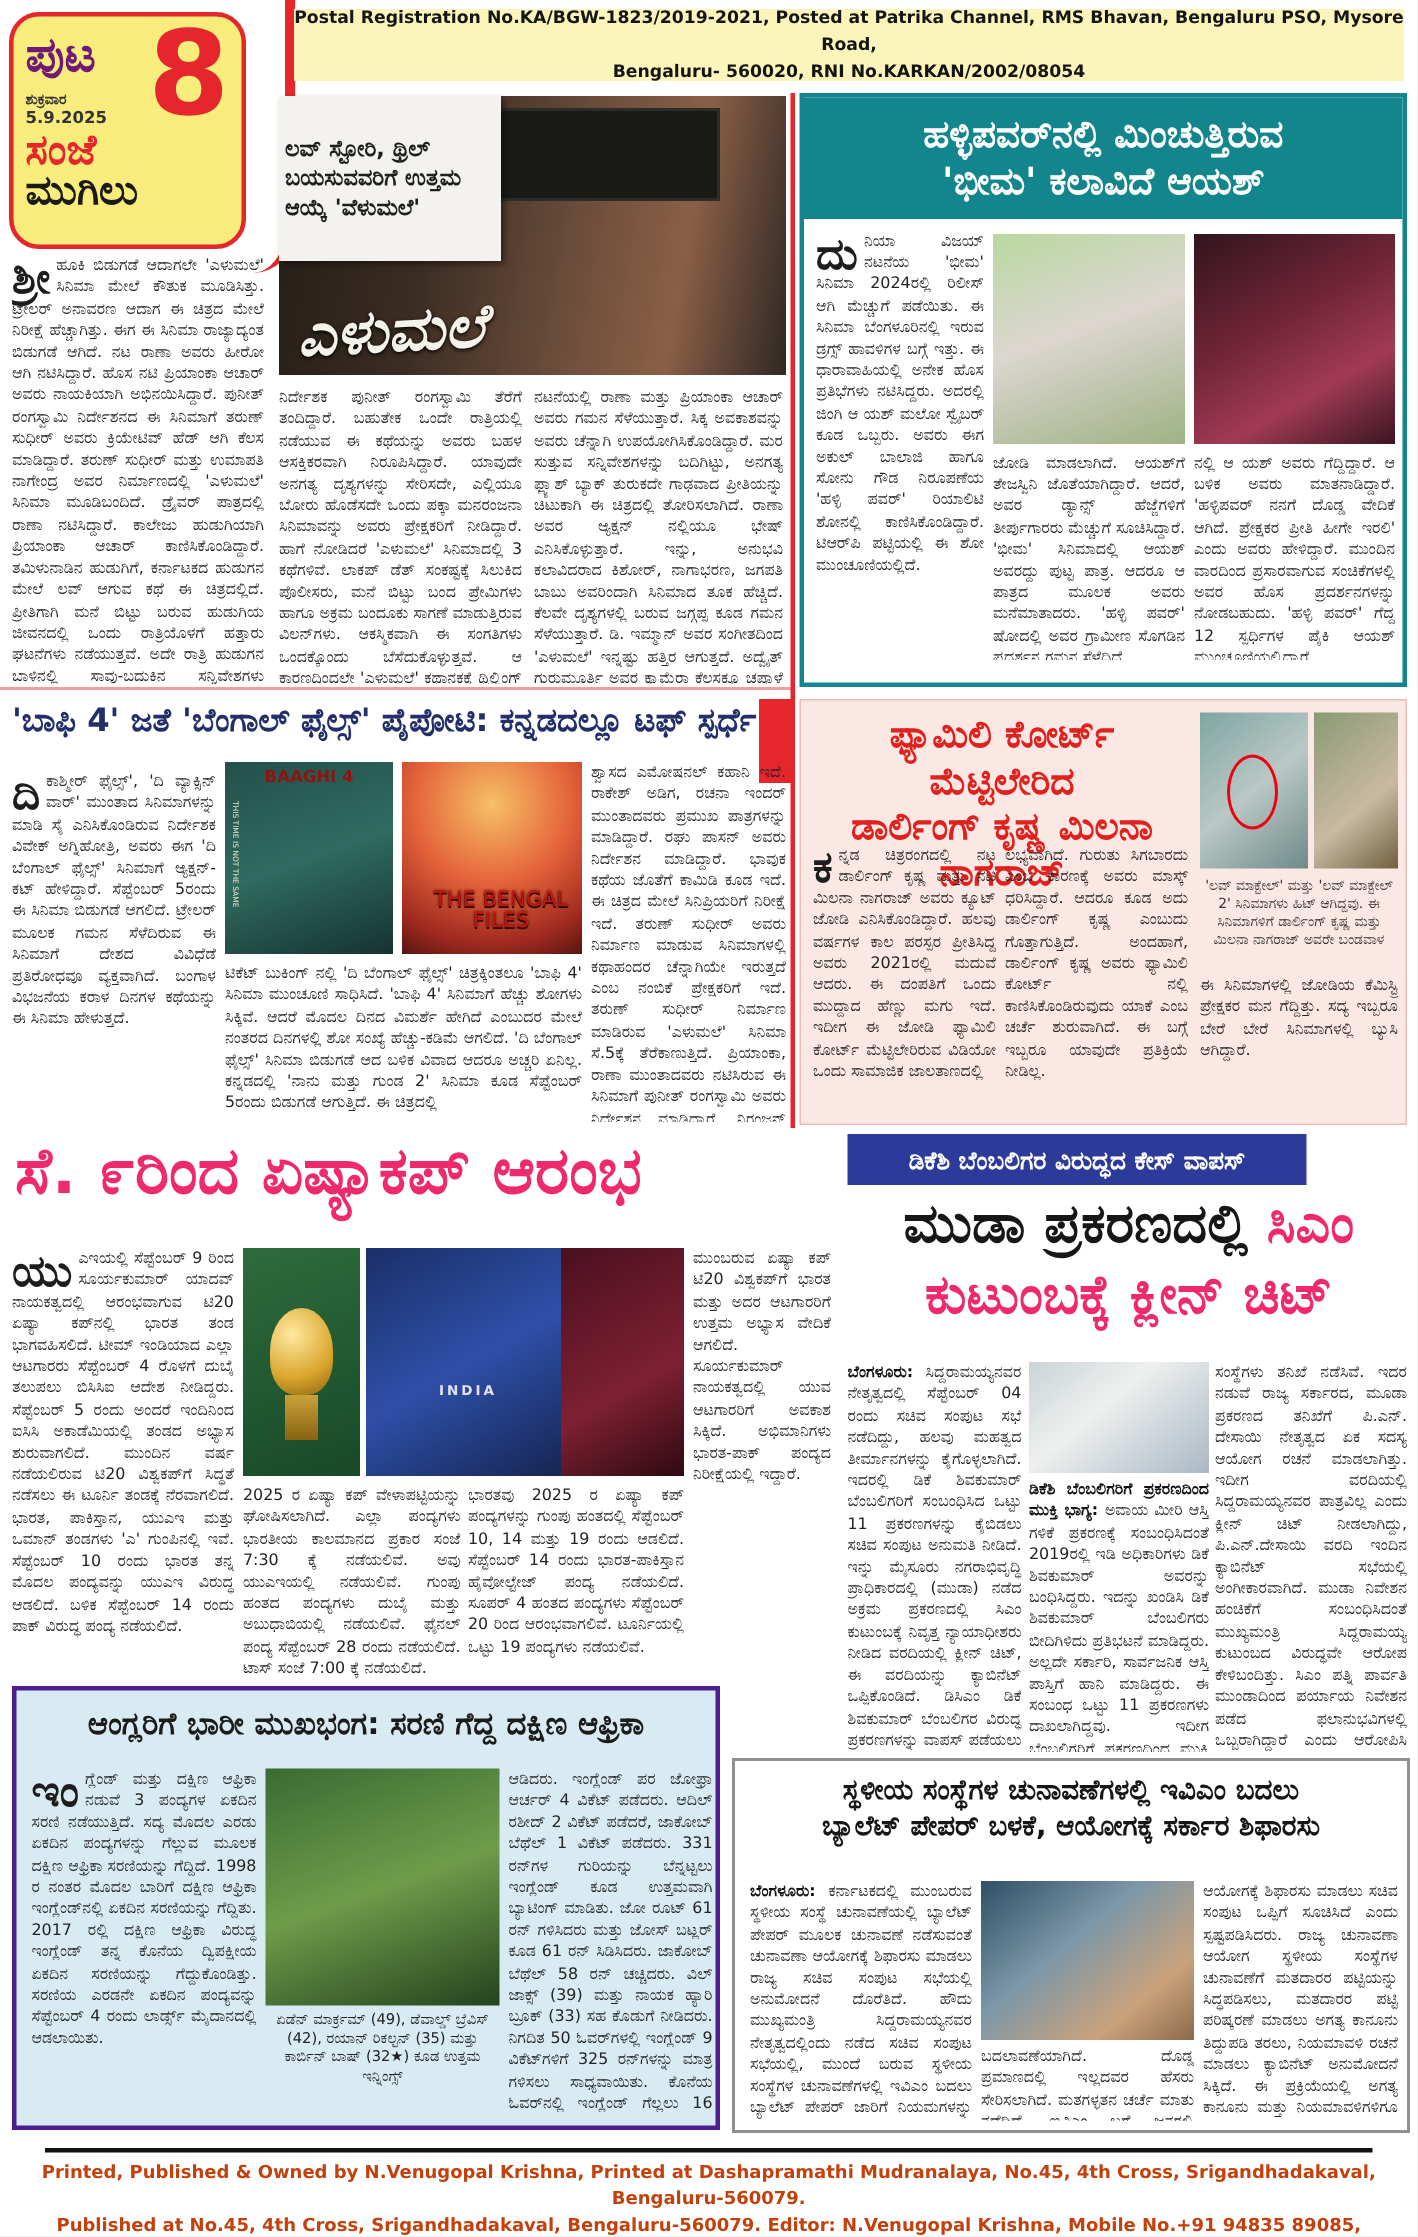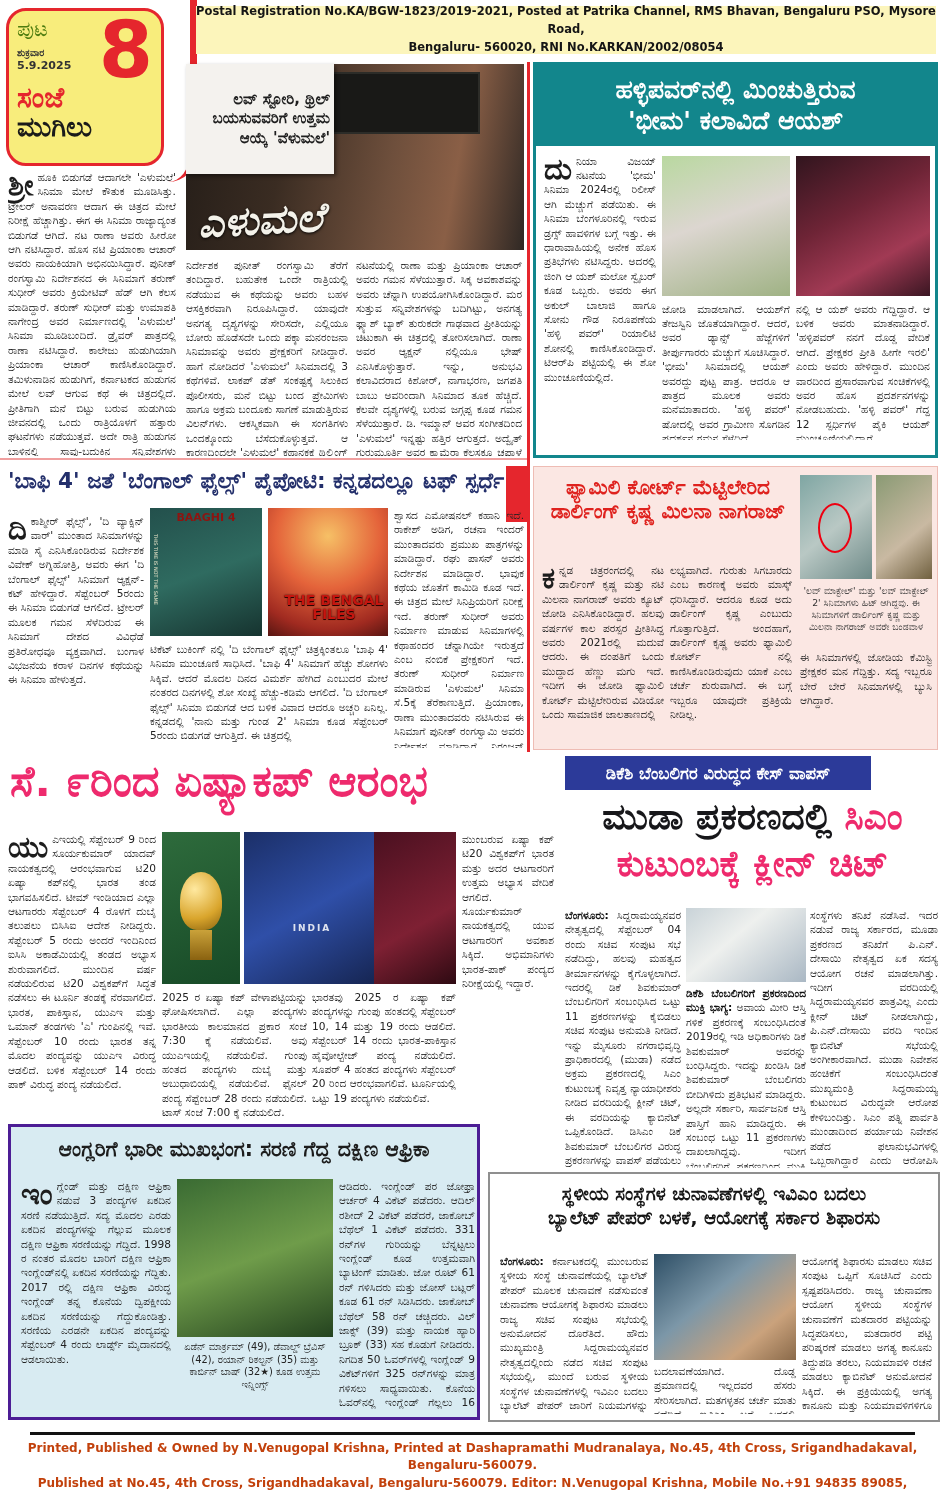--- a/index.html
+++ b/index.html
@@ -9,63 +9,63 @@
   .col{font-size:10.6px;line-height:1.36;text-align:justify;color:#232323;overflow:hidden;}
   .dc{float:left;font-size:29px;font-weight:bold;line-height:.9;margin:2px 4px 0 0;color:#1d1d1d;}
   .dateline{font-weight:bold;color:#111;}
   .subhead{font-weight:bold;color:#111;}
   .photo{overflow:hidden;}
 
   
   .masthead{left:6px;top:8px;width:158px;height:158px;background:#f8ed7c;border:3px solid #e5262d;
             border-radius:20px;box-sizing:border-box;padding:6px 8px;}
   .mast-top{display:flex;justify-content:space-between;}
-  .mast-puta{color:#4d7c0f;font-weight:normal;font-size:21px;}
+  .mast-puta{color:#701a75;font-weight:bold;font-size:32px;}
   .mast-day{font-size:9.5px;font-weight:bold;color:#333;margin-top:6px;}
   .mast-date{font-size:11px;font-weight:bold;color:#333;}
   .mast-num{color:#e5262d;font-weight:bold;font-size:78px;line-height:.85;}
   .mast-sanje{color:#e5262d;font-weight:bold;font-size:28px;line-height:1.05;}
   .mast-mugilu{color:#1a1a1a;font-weight:bold;font-size:27px;line-height:1.05;}
   .mast-curve{left:168px;top:0;width:22px;height:182px;border-right:7px solid #e5262d;
               border-bottom-right-radius:46px;}
   .postal{left:196px;top:6px;width:740px;height:48px;background:#fcf5bb;display:flex;flex-direction:column;
           justify-content:center;text-align:center;font-size:11.5px;font-weight:bold;color:#151515;line-height:1.55;}
 
   
   .film-still{left:186px;top:64px;width:338px;height:186px;
      background:linear-gradient(100deg,#241d18 0%,#3a2c22 30%,#6e4f3c 60%,#8a5f46 78%,#2f2824 100%);}
   .blackboard{position:absolute;right:44px;top:8px;width:150px;height:58px;background:#191917;border:2px solid #2c2c28;}
   .script-title{position:absolute;left:12px;bottom:6px;color:#f4f2ea;font-size:40px;font-style:italic;
      font-weight:bold;font-family:"DejaVu Serif",serif;transform:rotate(-3deg);text-shadow:0 1px 3px #000;}
   .velu-hbox{left:186px;top:64px;width:148px;height:110px;background:#f4f2ee;box-shadow:2px 2px 4px rgba(0,0,0,.45);
-     display:flex;align-items:center;justify-content:center;text-align:right;font-weight:bold;
+     display:flex;align-items:center;justify-content:center;text-align:left;font-weight:bold;
      font-size:15px;line-height:1.28;color:#1e1e1e;padding:4px;box-sizing:border-box;}
   .rule-pink-h{left:0;top:458px;width:528px;height:2px;background:#f09f9f;}
   .rule-red-v{left:527px;top:62px;width:3px;height:690px;background:#e5262d;}
 
   
   .ayesh-box{left:533px;top:62px;width:405px;height:396px;border:3px solid #12868c;box-sizing:border-box;background:#fff;}
   .ayesh-head{background:#12868c;color:#fff;text-align:center;font-weight:bold;font-size:25px;line-height:1.25;
      padding:9px 4px;}
   .ayesh-body{position:relative;height:300px;}
 
   
   .baaghi-head{left:8px;top:468px;width:500px;height:40px;color:#232f6b;font-weight:bold;font-size:21.5px;white-space:nowrap;}
   .red-block{left:506px;top:466px;width:24px;height:56px;background:#e5262d;}
   .poster-baaghi{background:linear-gradient(160deg,#23504c,#2f6b60 50%,#16332f);position:absolute;}
   .poster-baaghi .ptitle{color:#8e1410;font-weight:bold;font-size:11px;text-align:center;margin-top:3px;}
   .poster-baaghi .ptag{color:#e8e4c8;font-size:5px;position:absolute;left:3px;top:26px;writing-mode:vertical-rl;}
   .poster-bengal{background:radial-gradient(circle at 50% 22%,#f6c066,#e4633a 45%,#a02a20 80%,#571511);position:absolute;}
   .poster-bengal .btitle{position:absolute;left:12px;right:0;bottom:14px;text-align:center;color:#c6150f;
-     font-weight:bold;font-size:14px;line-height:1.05;text-shadow:0 0 2px #2a0503,0 1px 0 #2a0503;}
+     font-weight:normal;font-size:14px;line-height:1.05;text-shadow:0 0 2px #2a0503,0 1px 0 #2a0503;}
 
   
   .milana-box{left:533px;top:466px;width:405px;height:284px;background:#fbe7e3;border:1px solid #eebcb4;box-sizing:border-box;}
   .milana-head{position:absolute;left:8px;top:8px;width:252px;height:84px;color:#df221e;font-weight:bold;
-     font-size:20px;line-height:1.22;text-align:center;}
+     font-size:25px;line-height:1.22;text-align:center;}
   .red-circle{position:absolute;left:18px;top:28px;width:30px;height:46px;border:2px solid #e01;border-radius:50%;}
   .mini-caption{font-size:9.3px;line-height:1.3;text-align:center;color:#333;}
 
   
   .asia-head{left:10px;top:756px;width:548px;height:66px;color:#ee2a6d;font-weight:bold;font-size:43px;white-space:nowrap;}
   .trophy-cup{position:absolute;left:18px;top:40px;width:42px;height:58px;border-radius:50% 50% 40% 40%;
      background:radial-gradient(circle at 35% 30%,#ffe9a0,#d9a52c 60%,#8a6210);}
   .trophy-base{position:absolute;left:28px;top:98px;width:22px;height:30px;background:linear-gradient(#caa23a,#8a6210);}
   .team-label{position:absolute;left:0;right:0;top:60%;text-align:center;color:#fff;font-weight:bold;font-size:9px;letter-spacing:2px;opacity:.85;}
 

